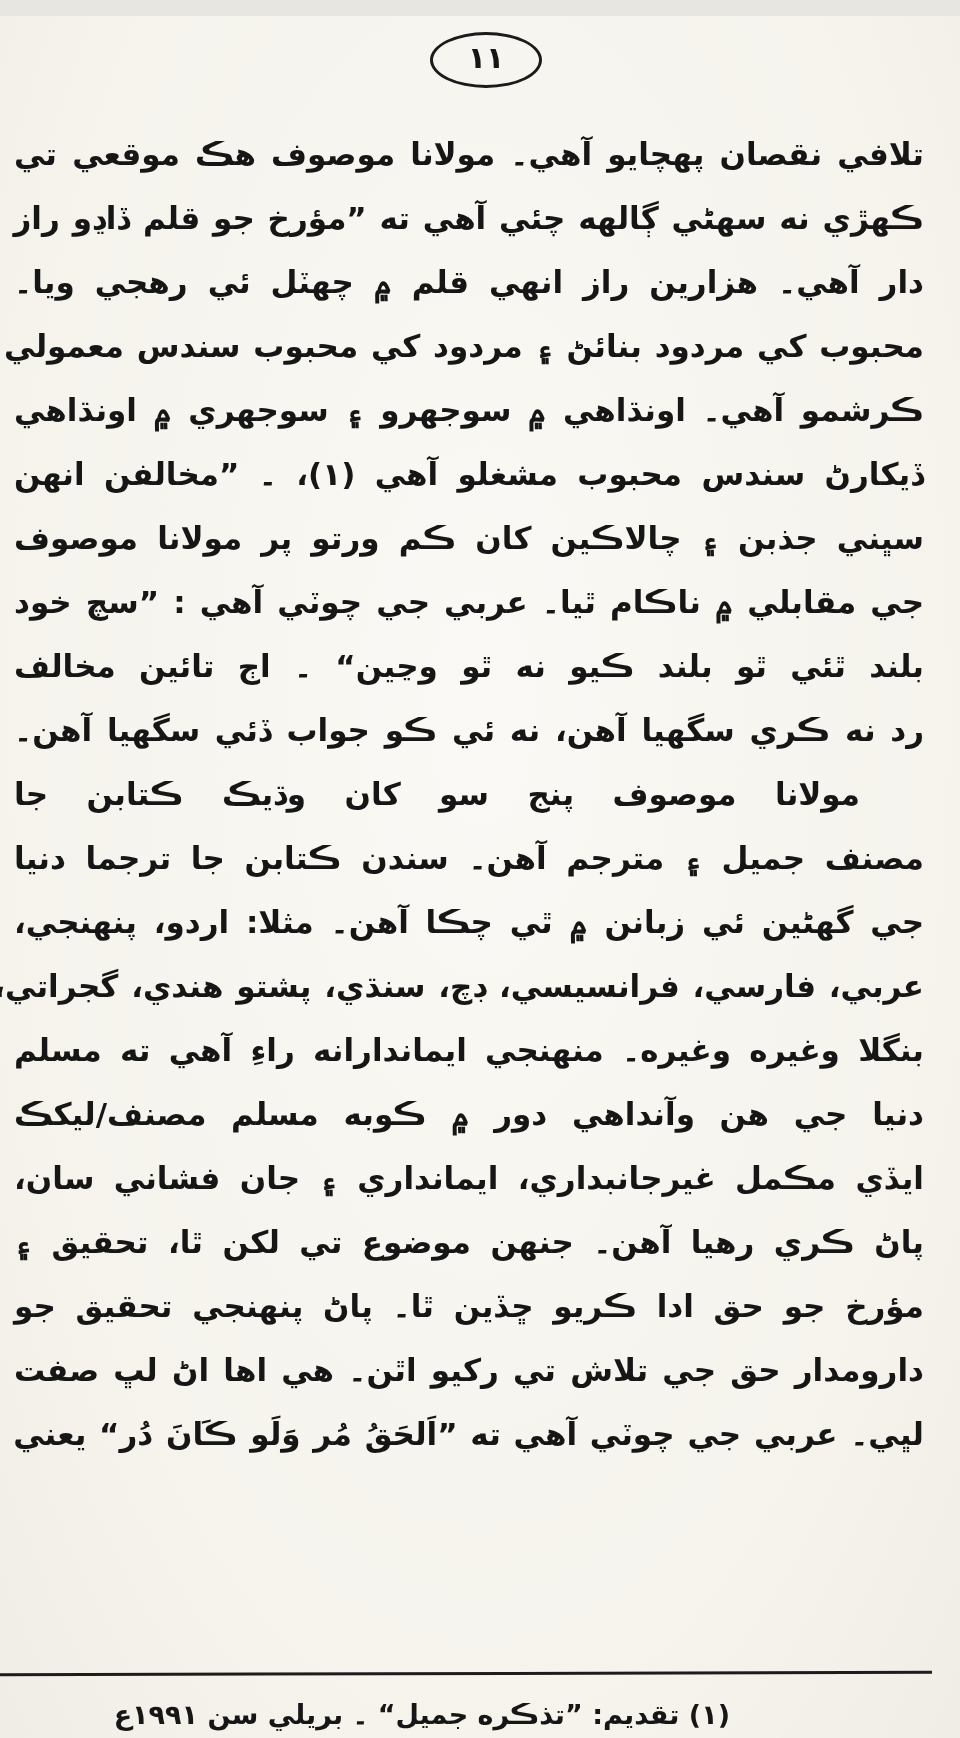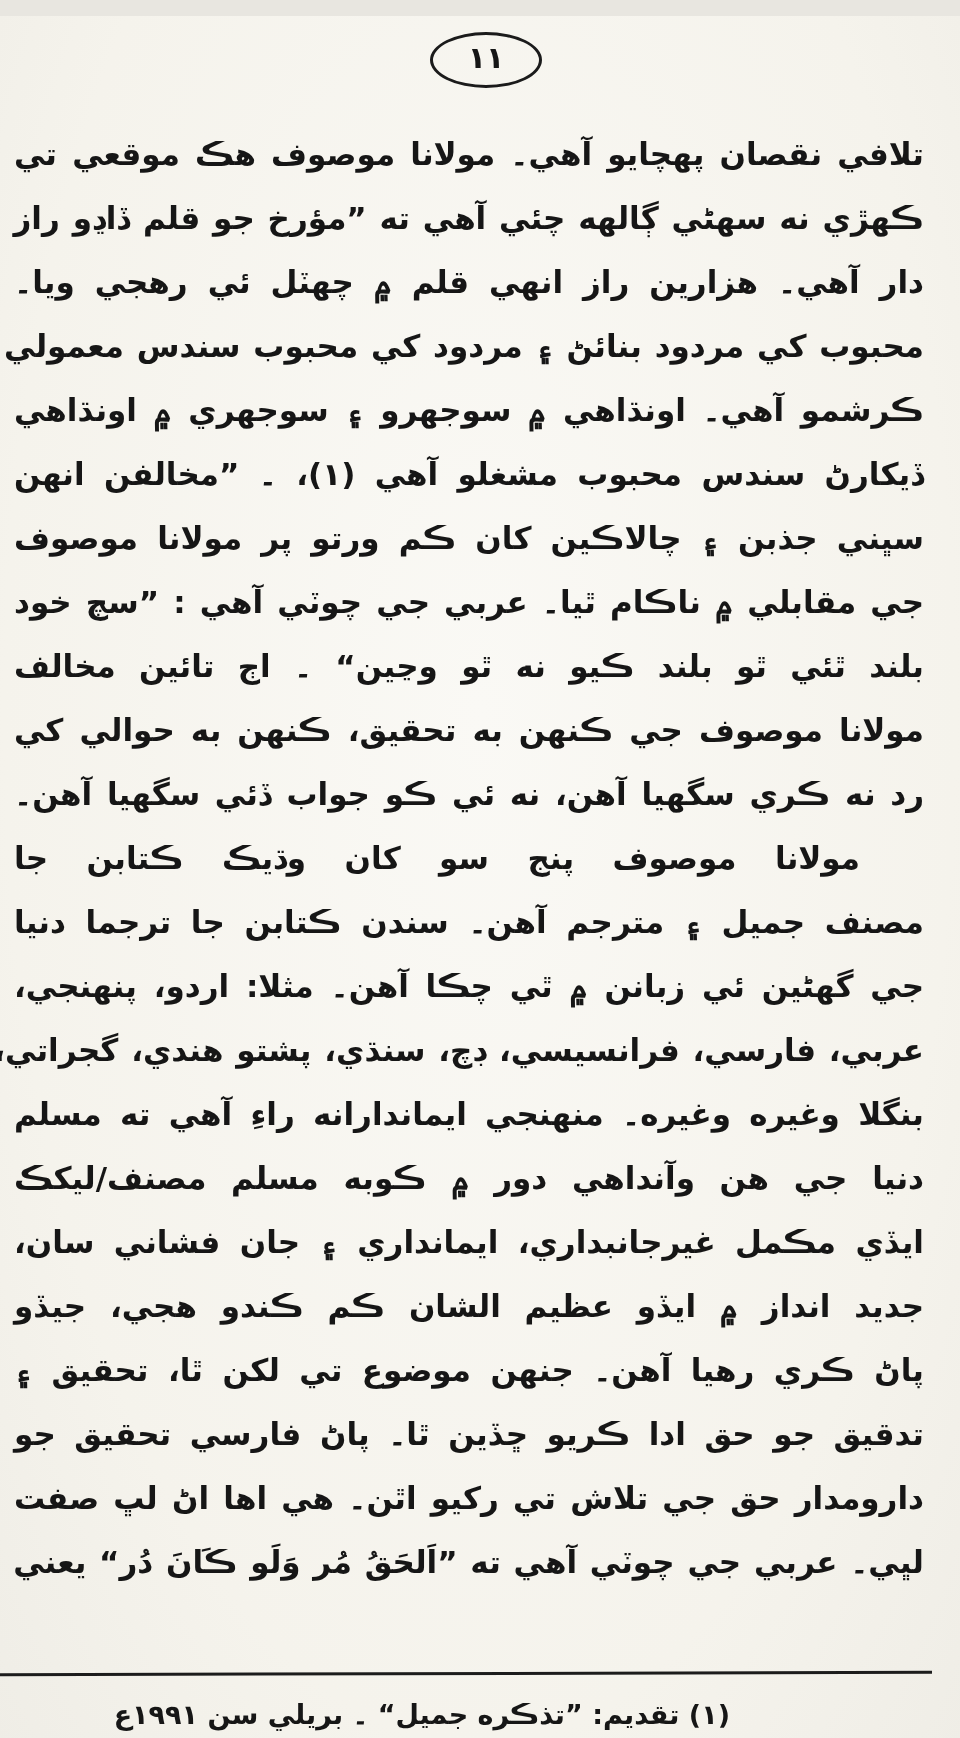--- a/index.html
+++ b/index.html
@@ -95,33 +95,31 @@
   <div class="text-block">
     <div class="line">تلافي نقصان پهچايو آهي۔ مولانا موصوف هڪ موقعي تي</div>
     <div class="line">ڪهڙي نه سهڻي ڳالهه چئي آهي ته ”مؤرخ جو قلم ڏاڍو راز</div>
     <div class="line">دار آهي۔ هزارين راز انهي قلم ۾ چهٽل ئي رهجي ويا۔</div>
     <div class="line">محبوب کي مردود بنائڻ ۽ مردود کي محبوب سندس معمولي</div>
     <div class="line">ڪرشمو آهي۔ اونڌاهي ۾ سوجهرو ۽ سوجهري ۾ اونڌاهي</div>
     <div class="line">ڏيکارڻ سندس محبوب مشغلو آهي (١)، ۔ ”مخالفن انهن</div>
     <div class="line">سڀني جذبن ۽ چالاڪين کان ڪم ورتو پر مولانا موصوف</div>
     <div class="line">جي مقابلي ۾ ناڪام ٿيا۔ عربي جي چوٽي آهي : ”سچ خود</div>
     <div class="line">بلند ٿئي ٿو بلند ڪيو نه ٿو وڃين“ ۔ اڄ تائين مخالف</div>
-    <div class="line">مولانا موصوف جي ڪنهن به تحقيق، ڪنهن به حوالي کي</div>
     <div class="line">رد نه ڪري سگهيا آهن، نه ئي ڪو جواب ڏئي سگهيا آهن۔</div>
 
     <div class="line indent">مولانا موصوف پنج سو کان وڌيڪ ڪتابن جا</div>
     <div class="line">مصنف جميل ۽ مترجم آهن۔ سندن ڪتابن جا ترجما دنيا</div>
     <div class="line">جي گهڻين ئي زبانن ۾ ٿي چڪا آهن۔ مثلا: اردو، پنهنجي،</div>
     <div class="line">عربي، فارسي، فرانسيسي، ڊچ، سنڌي، پشتو هندي، گجراتي،</div>
     <div class="line">بنگلا وغيره وغيره۔ منهنجي ايماندارانه راءِ آهي ته مسلم</div>
     <div class="line">دنيا جي هن وآنداهي دور ۾ ڪوبه مسلم مصنف/ليکڪ</div>
     <div class="line">ايڏي مڪمل غيرجانبداري، ايمانداري ۽ جان فشاني سان،</div>
-    <div class="line">جديد انداز ۾ ايڏو عظيم الشان ڪم ڪندو هجي، جيڏو</div>
     <div class="line">پاڻ ڪري رهيا آهن۔ جنهن موضوع تي لکن ٿا، تحقيق ۽</div>
-    <div class="line">تدقيق جو حق ادا ڪريو ڇڏين ٿا۔ پاڻ فارسي تحقيق جو</div>
+    <div class="line">مؤرخ جو حق ادا ڪريو ڇڏين ٿا۔ پاڻ پنهنجي تحقيق جو</div>
     <div class="line">دارومدار حق جي تلاش تي رکيو اٿن۔ هي اها اڻ لڀ صفت</div>
     <div class="line">لڀي۔ عربي جي چوٽي آهي ته ”اَلحَقُ مُر وَلَو ڪَانَ دُر“ يعني</div>
   </div>
 
   <div class="footnote-rule"></div>
 
   <div class="footnote">(١) تقديم: ”تذڪره جميل“ ۔ بريلي سن ١٩٩١ع</div>
 
 </div>
 

